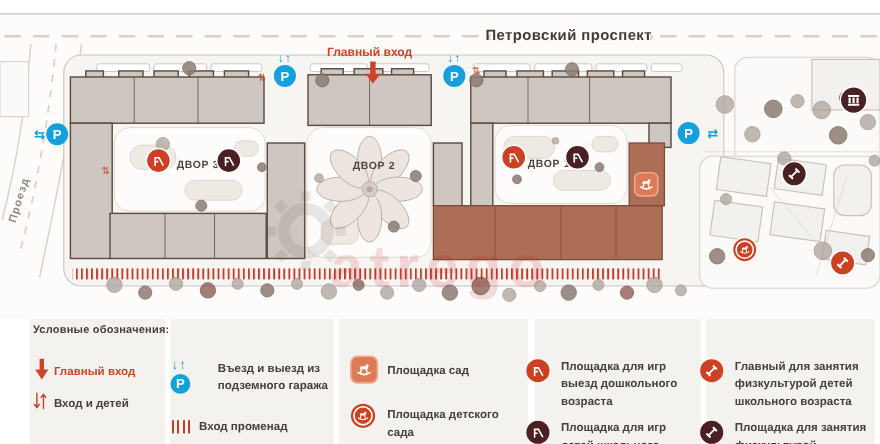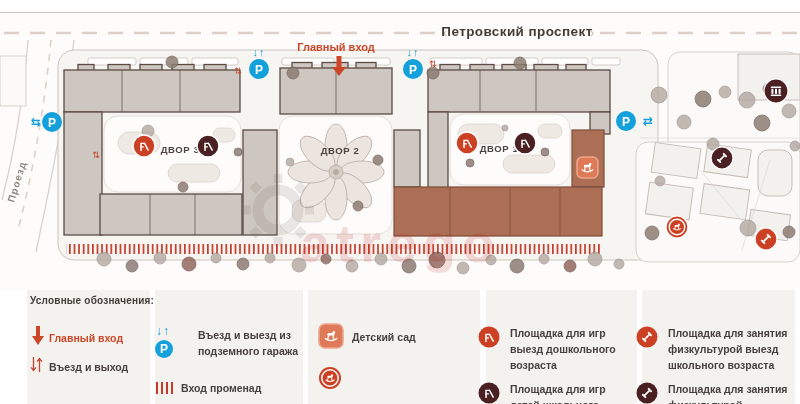--- a/index.html
+++ b/index.html
@@ -350,57 +350,58 @@
     <rect x="5" y="0" width="4" height="11" fill="#cc4526"></rect>
         <path d="M1,10 h12 l-6,9 z" fill="#cc4526"></path>
   </svg>
   <div class="li red" style="left:49px;top:40px">Главный вход</div>
   <svg class="abs" style="left:30px;top:65px" width="14" height="19">
     <g stroke="#c4452c" stroke-width="1.3" fill="none">
       <path d="M3.5,2 V15 M1,12.3 L3.5,15.5 L6,12.3"></path>
       <path d="M9.5,17 V4 M7,6.7 L9.5,3.5 L12,6.7"></path>
     </g>
   </svg>
-  <div class="li" style="left:49px;top:69px">Въезд и выход</div>
+  <div class="li" style="left:49px;top:69px">Вход и детей</div>
 
   <div class="blue-arr" style="left:156px;top:34px">↓↑</div>
   <div class="pcircle" style="left:155px;top:50px">
         <span>P</span>
       </div>
   <div class="li" style="left:198px;top:37px;width:108px">Въезд и выезд из подземного гаража</div>
   <div class="bars" style="left:156px;top:92px"></div>
   <div class="li" style="left:181px;top:90px">Вход променад</div>
 
   <svg class="abs" style="left:318px;top:33px" width="26" height="26">
     <rect x="1" y="1" width="24" height="24" rx="6" fill="#df7a58" stroke="#eca78c" stroke-width="1.6"></rect>
     <use href="#sym-horse" x="5" y="5" width="16" height="16"></use>
   </svg>
-  <div class="li" style="left:352px;top:39px">Детский сад</div>
+  <div class="li" style="left:352px;top:39px">Площадка сад</div>
   <svg class="abs" style="left:318px;top:76px" width="24" height="24">
     <circle cx="12" cy="12" r="11" fill="#cc4023"></circle>
     <circle cx="12" cy="12" r="8.2" fill="none" stroke="#fff" stroke-width="1.5"></circle>
     <use href="#sym-horse" x="6" y="6" width="12" height="12"></use>
   </svg>
+  <div class="li" style="left:352px;top:79px;width:122px">Площадка детского сада</div>
 
   <svg class="abs" style="left:478px;top:36px" width="22" height="22">
     <circle cx="11" cy="11" r="10.5" fill="#cc4023"></circle>
         <use href="#sym-slide" x="4" y="4" width="14" height="14"></use>
   </svg>
   <div class="li" style="left:510px;top:35px;width:120px">Площадка для игр выезд дошкольного возраста</div>
   <svg class="abs" style="left:478px;top:92px" width="22" height="22">
     <circle cx="11" cy="11" r="10.5" fill="#4a2023"></circle>
         <use href="#sym-slide" x="4" y="4" width="14" height="14"></use>
   </svg>
   <div class="li" style="left:510px;top:91px;width:120px">Площадка для игр детей школьного возраста</div>
 
   <svg class="abs" style="left:636px;top:36px" width="22" height="22">
     <circle cx="11" cy="11" r="10.5" fill="#cc4023"></circle>
         <use href="#sym-dumbbell" x="4" y="4" width="14" height="14"></use>
   </svg>
-  <div class="li" style="left:668px;top:35px;width:128px">Площадка для занятия физкультурой выезд школьного возраста</div>
+  <div class="li" style="left:668px;top:35px;width:128px">Главный для занятия физкультурой детей школьного возраста</div>
   <svg class="abs" style="left:636px;top:92px" width="22" height="22">
     <circle cx="11" cy="11" r="10.5" fill="#4a2023"></circle>
         <use href="#sym-dumbbell" x="4" y="4" width="14" height="14"></use>
   </svg>
   <div class="li" style="left:668px;top:91px;width:128px">Площадка для занятия физкультурой</div>
 </div>
 
 </div>
 
 </body></html>

